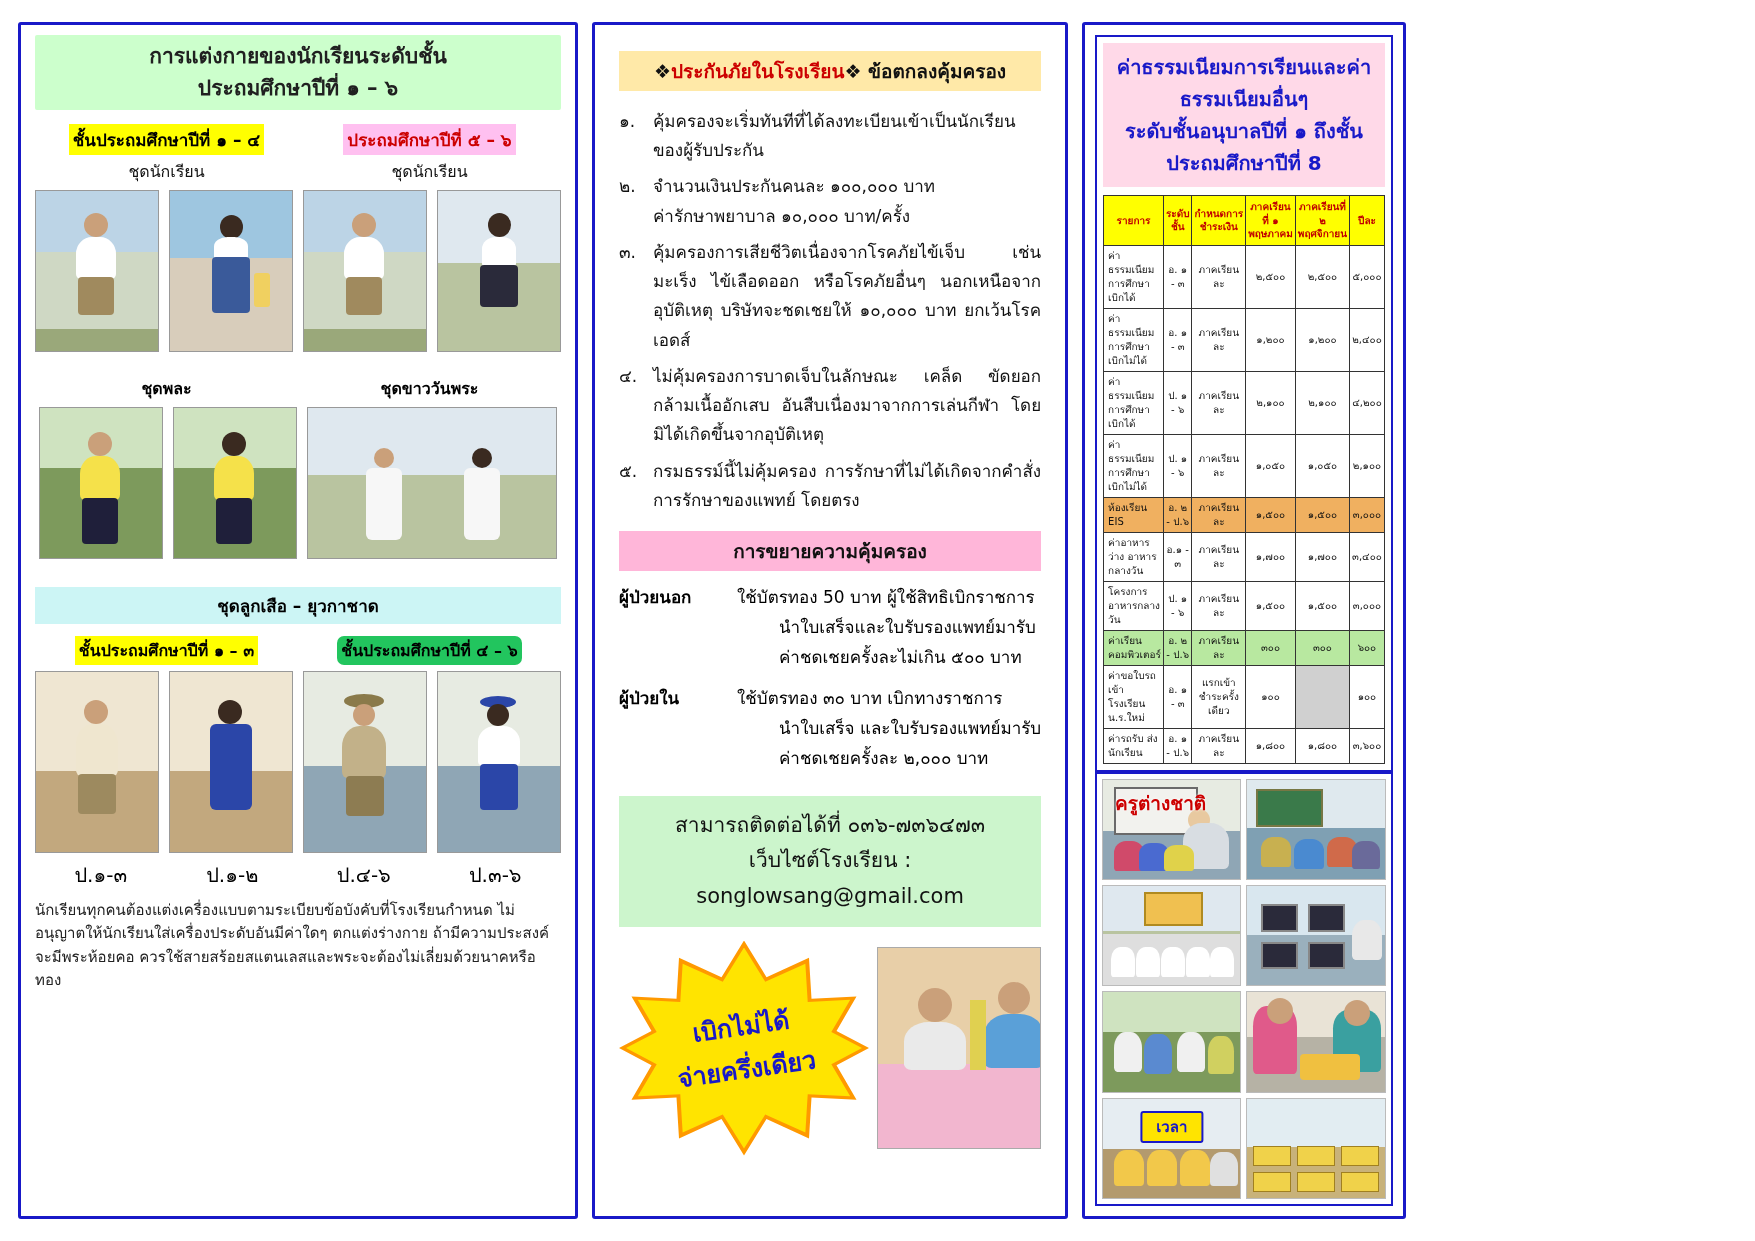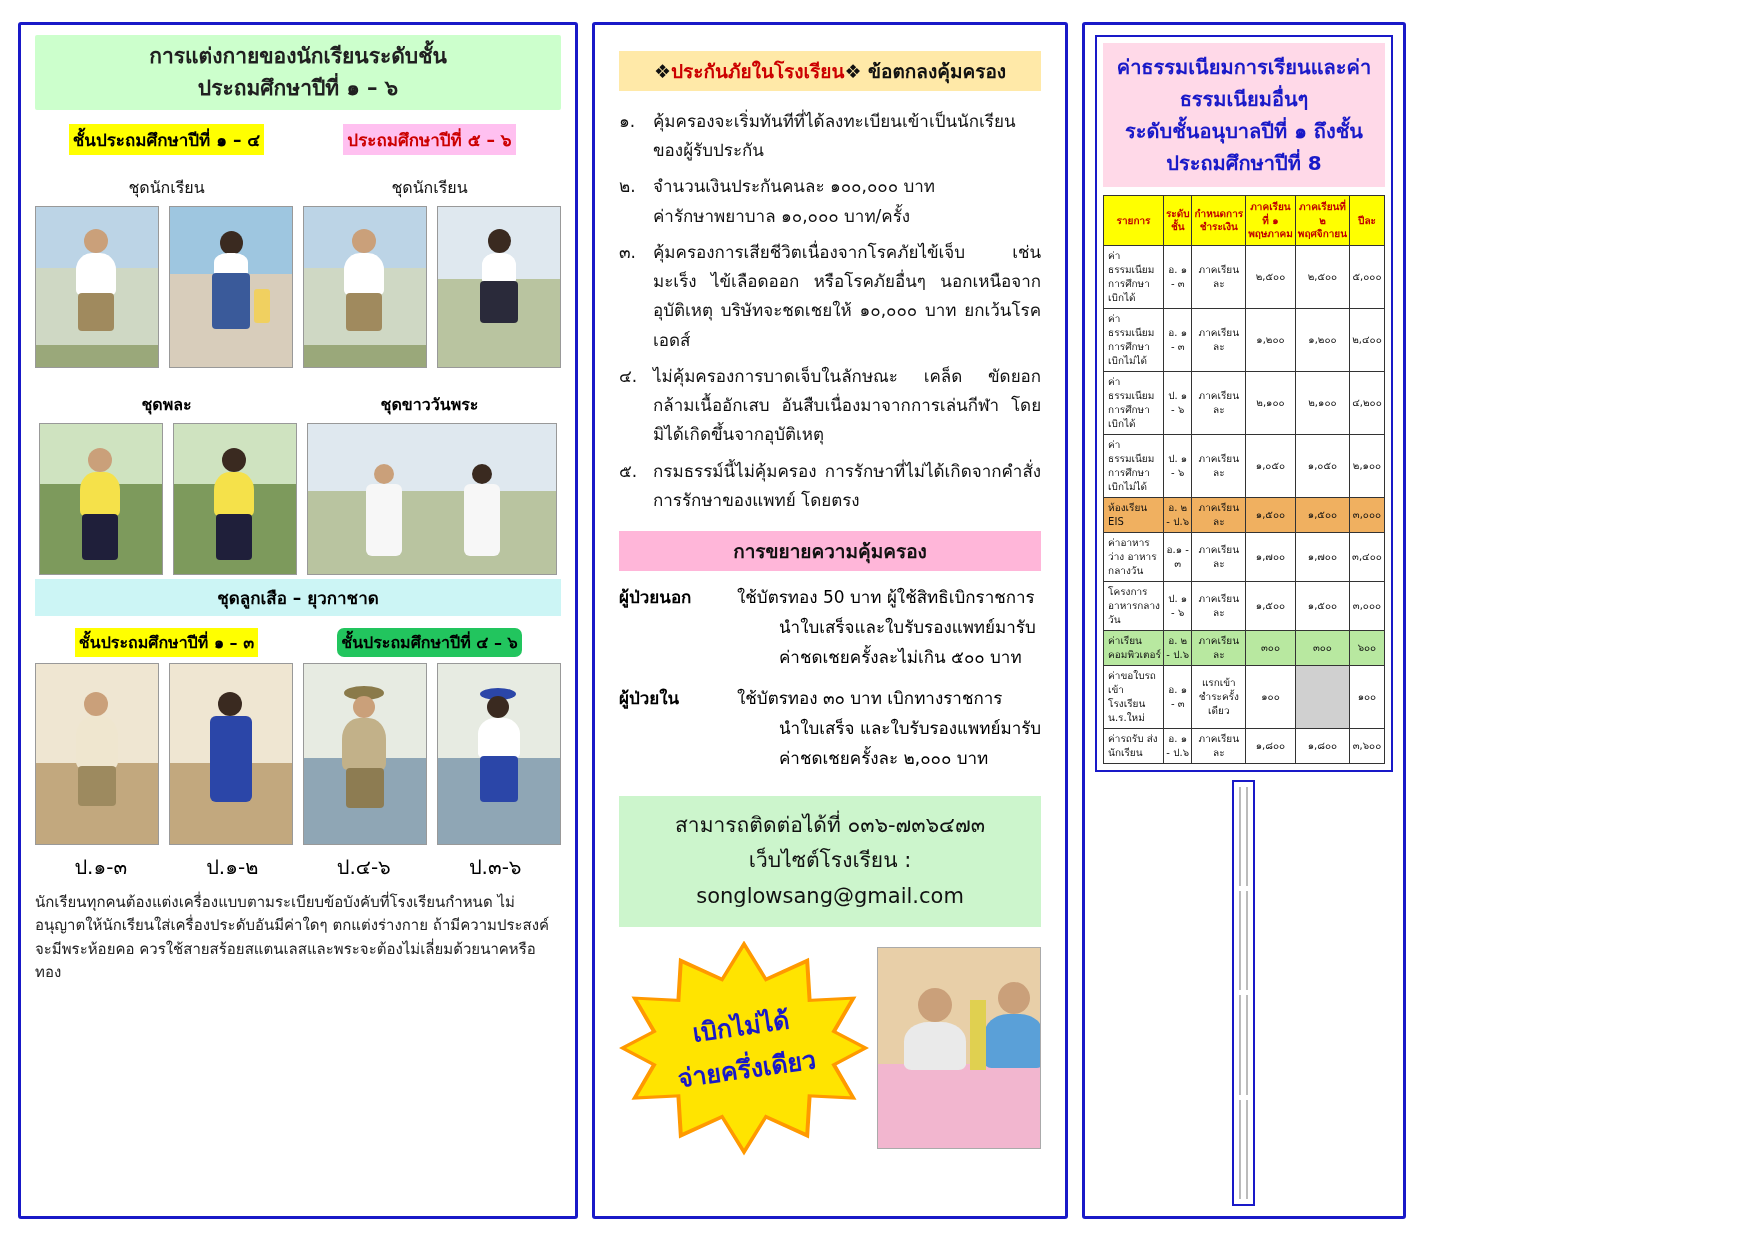--- a/index.html
+++ b/index.html
@@ -6,26 +6,26 @@
   body{width:1755px;height:1241px;font-family:"DejaVu Sans","Liberation Sans",sans-serif;}
   .page{position:relative;width:1393px;height:1241px;box-sizing:border-box;padding:22px 18px;display:flex;gap:14px;}
   .panel{border:3px solid #1919c8;border-radius:3px;box-sizing:border-box;background:#fff;}
   
   .col-left{width:570px;padding:10px 14px 8px 14px;position:relative;}
   .title-left{background:#ccffcc;color:#202020;font-weight:bold;font-size:21px;text-align:center;line-height:1.5;padding:6px 4px;border-radius:2px;}
   .row-head{display:flex;margin-top:14px;}
   .row-head > div{flex:1;text-align:center;}
   .hl-yellow{background:#ffff00;font-weight:bold;font-size:17px;padding:2px 4px;display:inline-block;}
   .hl-pink{background:#ffc0f0;font-weight:bold;font-size:17px;padding:2px 4px;display:inline-block;color:#cc0000;}
-  .sub-lbl{font-size:16px;margin-top:20px;display:block;color:#111;font-family:Liberation Mono, monospace;}
+  .sub-lbl{font-size:16px;margin-top:4px;display:block;color:#111;font-family:Liberation Mono, monospace;}
   .photo-row{display:flex;gap:10px;margin-top:6px;justify-content:center;}
   .ph{border:1px solid #999;overflow:hidden;position:relative;}
   .cap-row{display:flex;margin-top:24px;}
   .cap-row > div{flex:1;text-align:center;font-size:16px;font-weight:bold;}
-  .scout-band{background:#ccf5f5;text-align:center;font-weight:bold;font-size:17px;padding:5px;margin-top:4px;}
+  .scout-band{background:#ccf5f5;text-align:center;font-weight:bold;font-size:17px;padding:5px;margin-top:28px;}
   .row-head2{display:flex;margin-top:12px;}
   .row-head2 > div{flex:1;text-align:center;}
   .hl-yellow2{background:#ffff00;font-weight:bold;font-size:16px;padding:2px 4px;display:inline-block;}
   .hl-cyan{background:#22c55e;font-weight:bold;font-size:16px;padding:2px 4px;display:inline-block;border-radius:7px;}
   .mini-caps{display:flex;margin-top:6px;}
   .mini-caps > div{flex:1;text-align:center;font-size:20px;}
   .foot-note{font-size:15px;line-height:1.55;color:#222;margin-top:8px;}
   
   .col-mid{width:565px;padding:26px 24px 10px 24px;}
   .mid-title{background:#ffe9a8;text-align:center;font-weight:bold;font-size:19px;color:#cc0000;padding:5px 4px;}
@@ -42,21 +42,21 @@
   .pat .body div{white-space:nowrap;}
   .indent1{padding-left:42px;}
   .contact{background:#ccf5cc;text-align:center;font-size:21px;line-height:1.7;padding:12px 6px;margin-top:22px;color:#111;}
   .burst-area{display:flex;margin-top:14px;align-items:center;gap:8px;}
   .burst{width:250px;height:215px;position:relative;flex:0 0 250px;}
   .burst .star{position:absolute;inset:0;background:#ff9900;clip-path:polygon(50% 0%,59% 17%,76% 8%,77% 27%,95% 26%,87% 42%,100% 50%,87% 58%,95% 74%,77% 73%,76% 92%,59% 83%,50% 100%,41% 83%,24% 92%,23% 73%,5% 74%,13% 58%,0% 50%,13% 42%,5% 26%,23% 27%,24% 8%,41% 17%);}
   .burst .star2{position:absolute;left:7px;top:7px;right:7px;bottom:7px;background:#ffe400;clip-path:polygon(50% 0%,59% 17%,76% 8%,77% 27%,95% 26%,87% 42%,100% 50%,87% 58%,95% 74%,77% 73%,76% 92%,59% 83%,50% 100%,41% 83%,24% 92%,23% 73%,5% 74%,13% 58%,0% 50%,13% 42%,5% 26%,23% 27%,24% 8%,41% 17%);}
   .burst .btxt{position:absolute;inset:0;display:flex;flex-direction:column;align-items:center;justify-content:center;color:#1919c8;font-weight:bold;font-size:25px;line-height:1.7;transform:rotate(-8deg);}
   .mphoto{flex:1;height:200px;border:1px solid #aaa;position:relative;overflow:hidden;background:#f0d9c0;}
   
-  .col-right{width:560px;padding:10px;display:flex;flex-direction:column;gap:8px;align-items:center;}
+  .col-right{width:560px;padding:10px;display:flex;flex-direction:column;gap:0;}
   .fee-box{border:2px solid #1919c8;padding:6px;}
   .fee-title{background:#ffd9e8;text-align:center;font-weight:bold;font-size:20px;line-height:1.6;color:#1919c8;padding:8px 4px;}
   table.fees{border-collapse:collapse;width:100%;margin-top:8px;font-size:10px;}
   table.fees th{background:#ffff00;border:1px solid #333;color:#c00000;font-weight:bold;padding:4px 2px;text-align:center;line-height:1.35;}
   table.fees td{border:1px solid #333;padding:3px 2px;text-align:center;line-height:1.4;color:#111;}
   table.fees td.left{text-align:left;padding-left:4px;}
   .red{color:#cc0000;}
   .rowA{background:#ffffff;}
   .rowOrange{background:#f0b060;}
   .rowGreen{background:#b8e8a0;}

